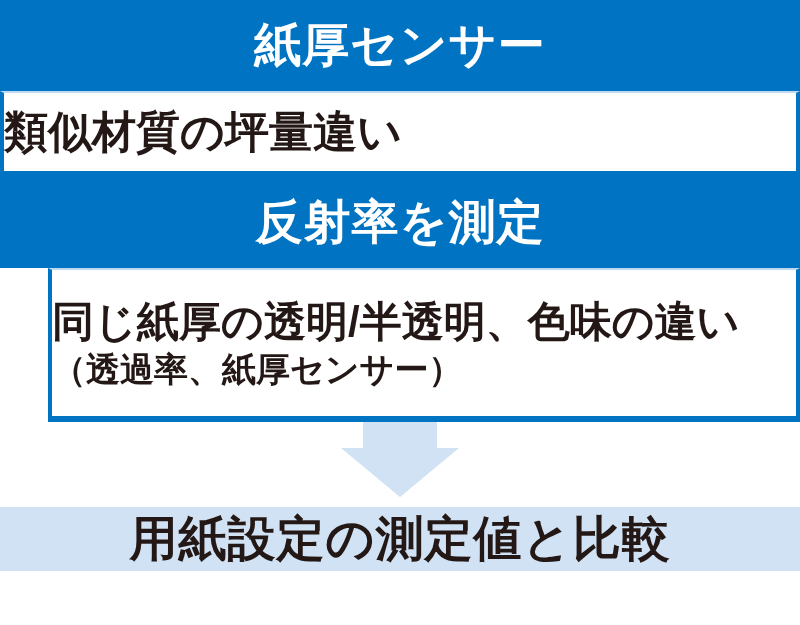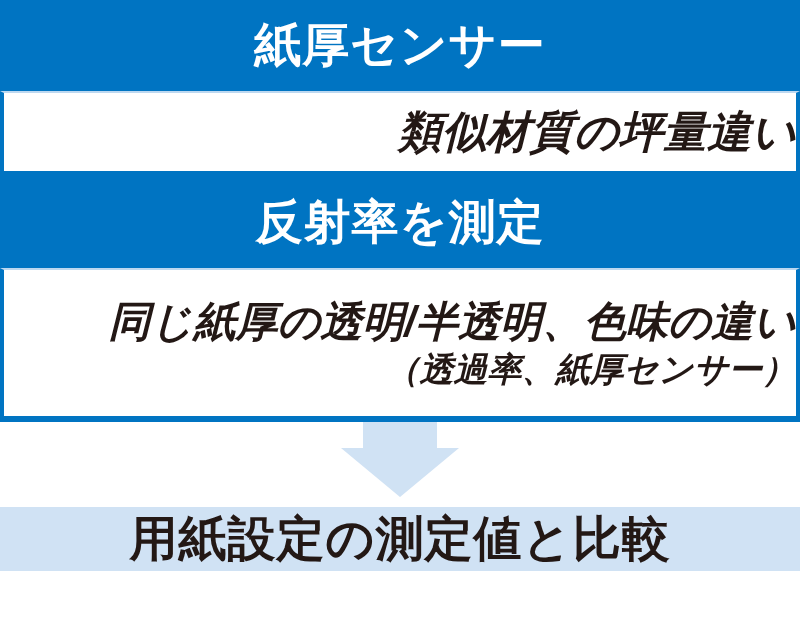--- a/index.html
+++ b/index.html
@@ -24,27 +24,26 @@
     color:var(--white,#fff);
     display:flex;align-items:center;justify-content:center;
     font-size:47px;font-weight:700;letter-spacing:1px;
   }
   .block-body{
     background:var(--white,#fff);
     border-left:4px solid var(--blue,#0074C2);
     border-right:4px solid var(--blue,#0074C2);
     border-bottom:6px solid var(--blue,#0074C2);
     border-top:2px solid var(--separator,#BDD8F0);
-    display:flex;flex-direction:column;align-items:flex-end;justify-content:center;
+    display:flex;flex-direction:column;align-items:flex-start;justify-content:center;
     font-weight:700;
-    font-style:italic;
   }
   .body-1{height:86px;}
   .body-1 .line-main{font-size:44px;}
-  .body-2{height:154px;}
+  .body-2{height:154px;margin-left:48px;}
   .body-2 .line-main{font-size:42px;line-height:1.25;}
   .body-2 .line-sub{font-size:34px;line-height:1.2;}
 
   .connector-gap{
     height:20px;background:var(--white,#fff);
     display:flex;align-items:stretch;justify-content:center;
   }
   .connector-bar{width:72px;background:var(--light-blue,#D0E2F4);}
 
   .arrow-zone{height:85px;background:var(--white,#fff);position:relative;}

